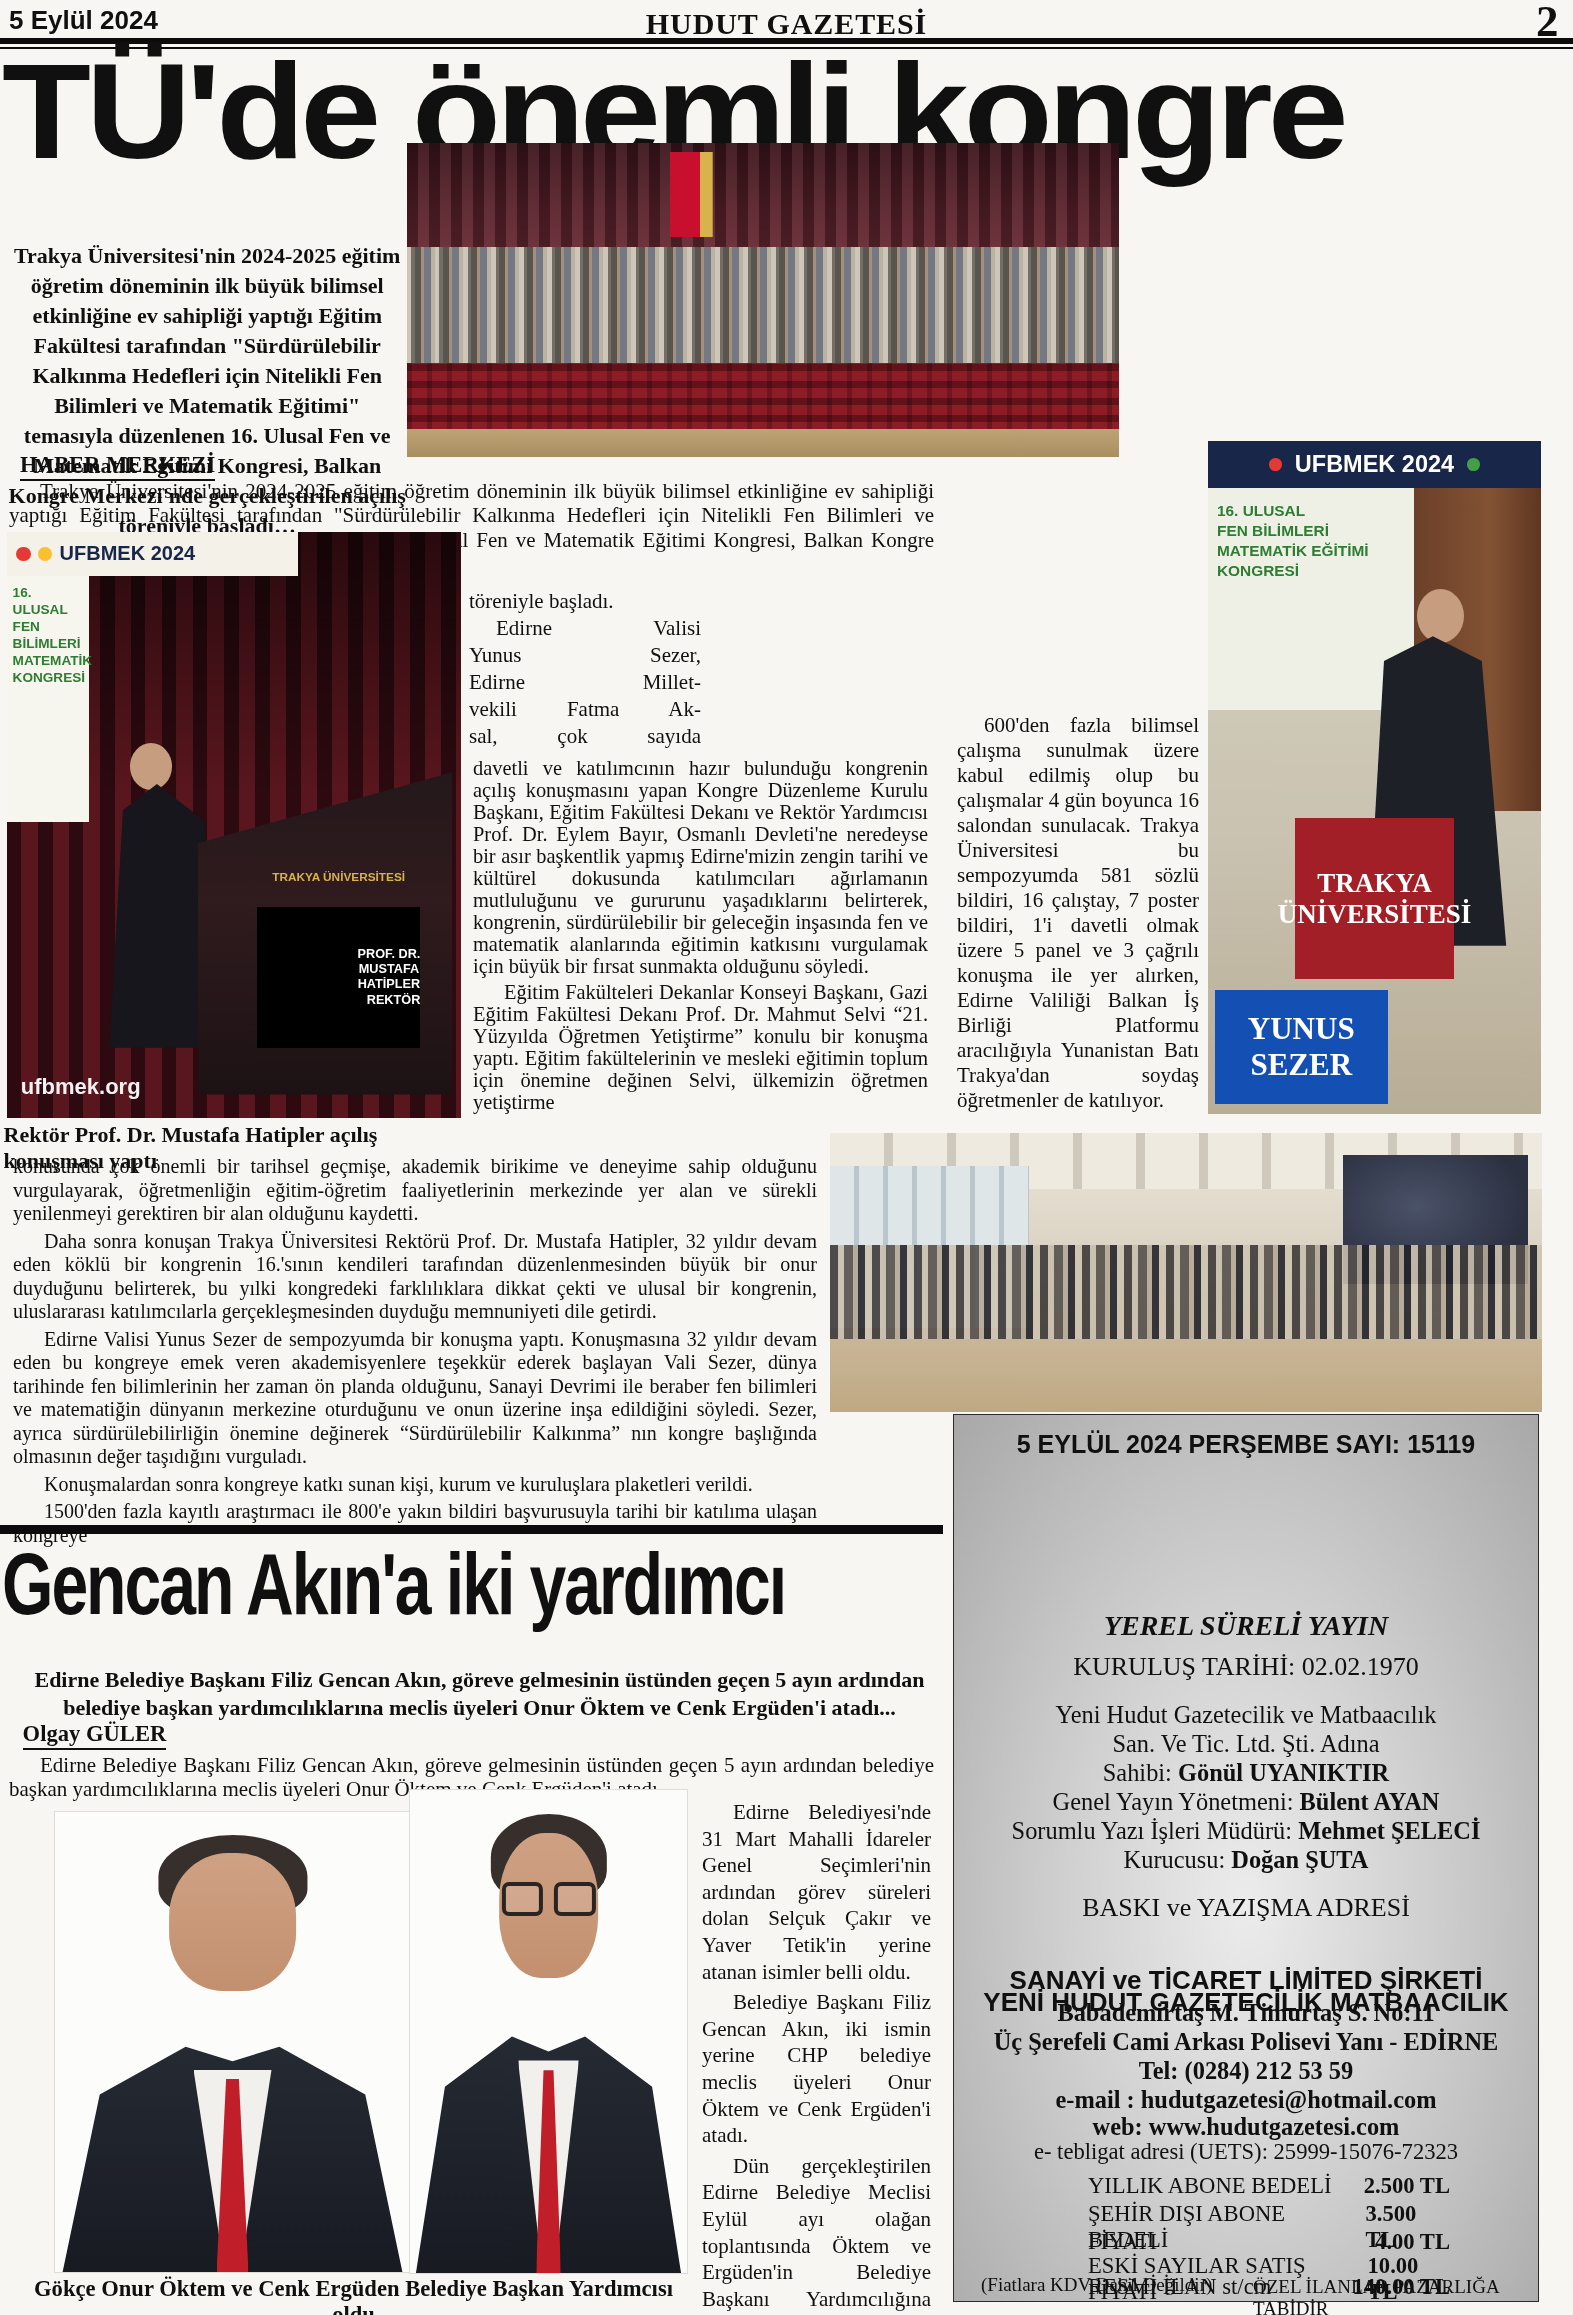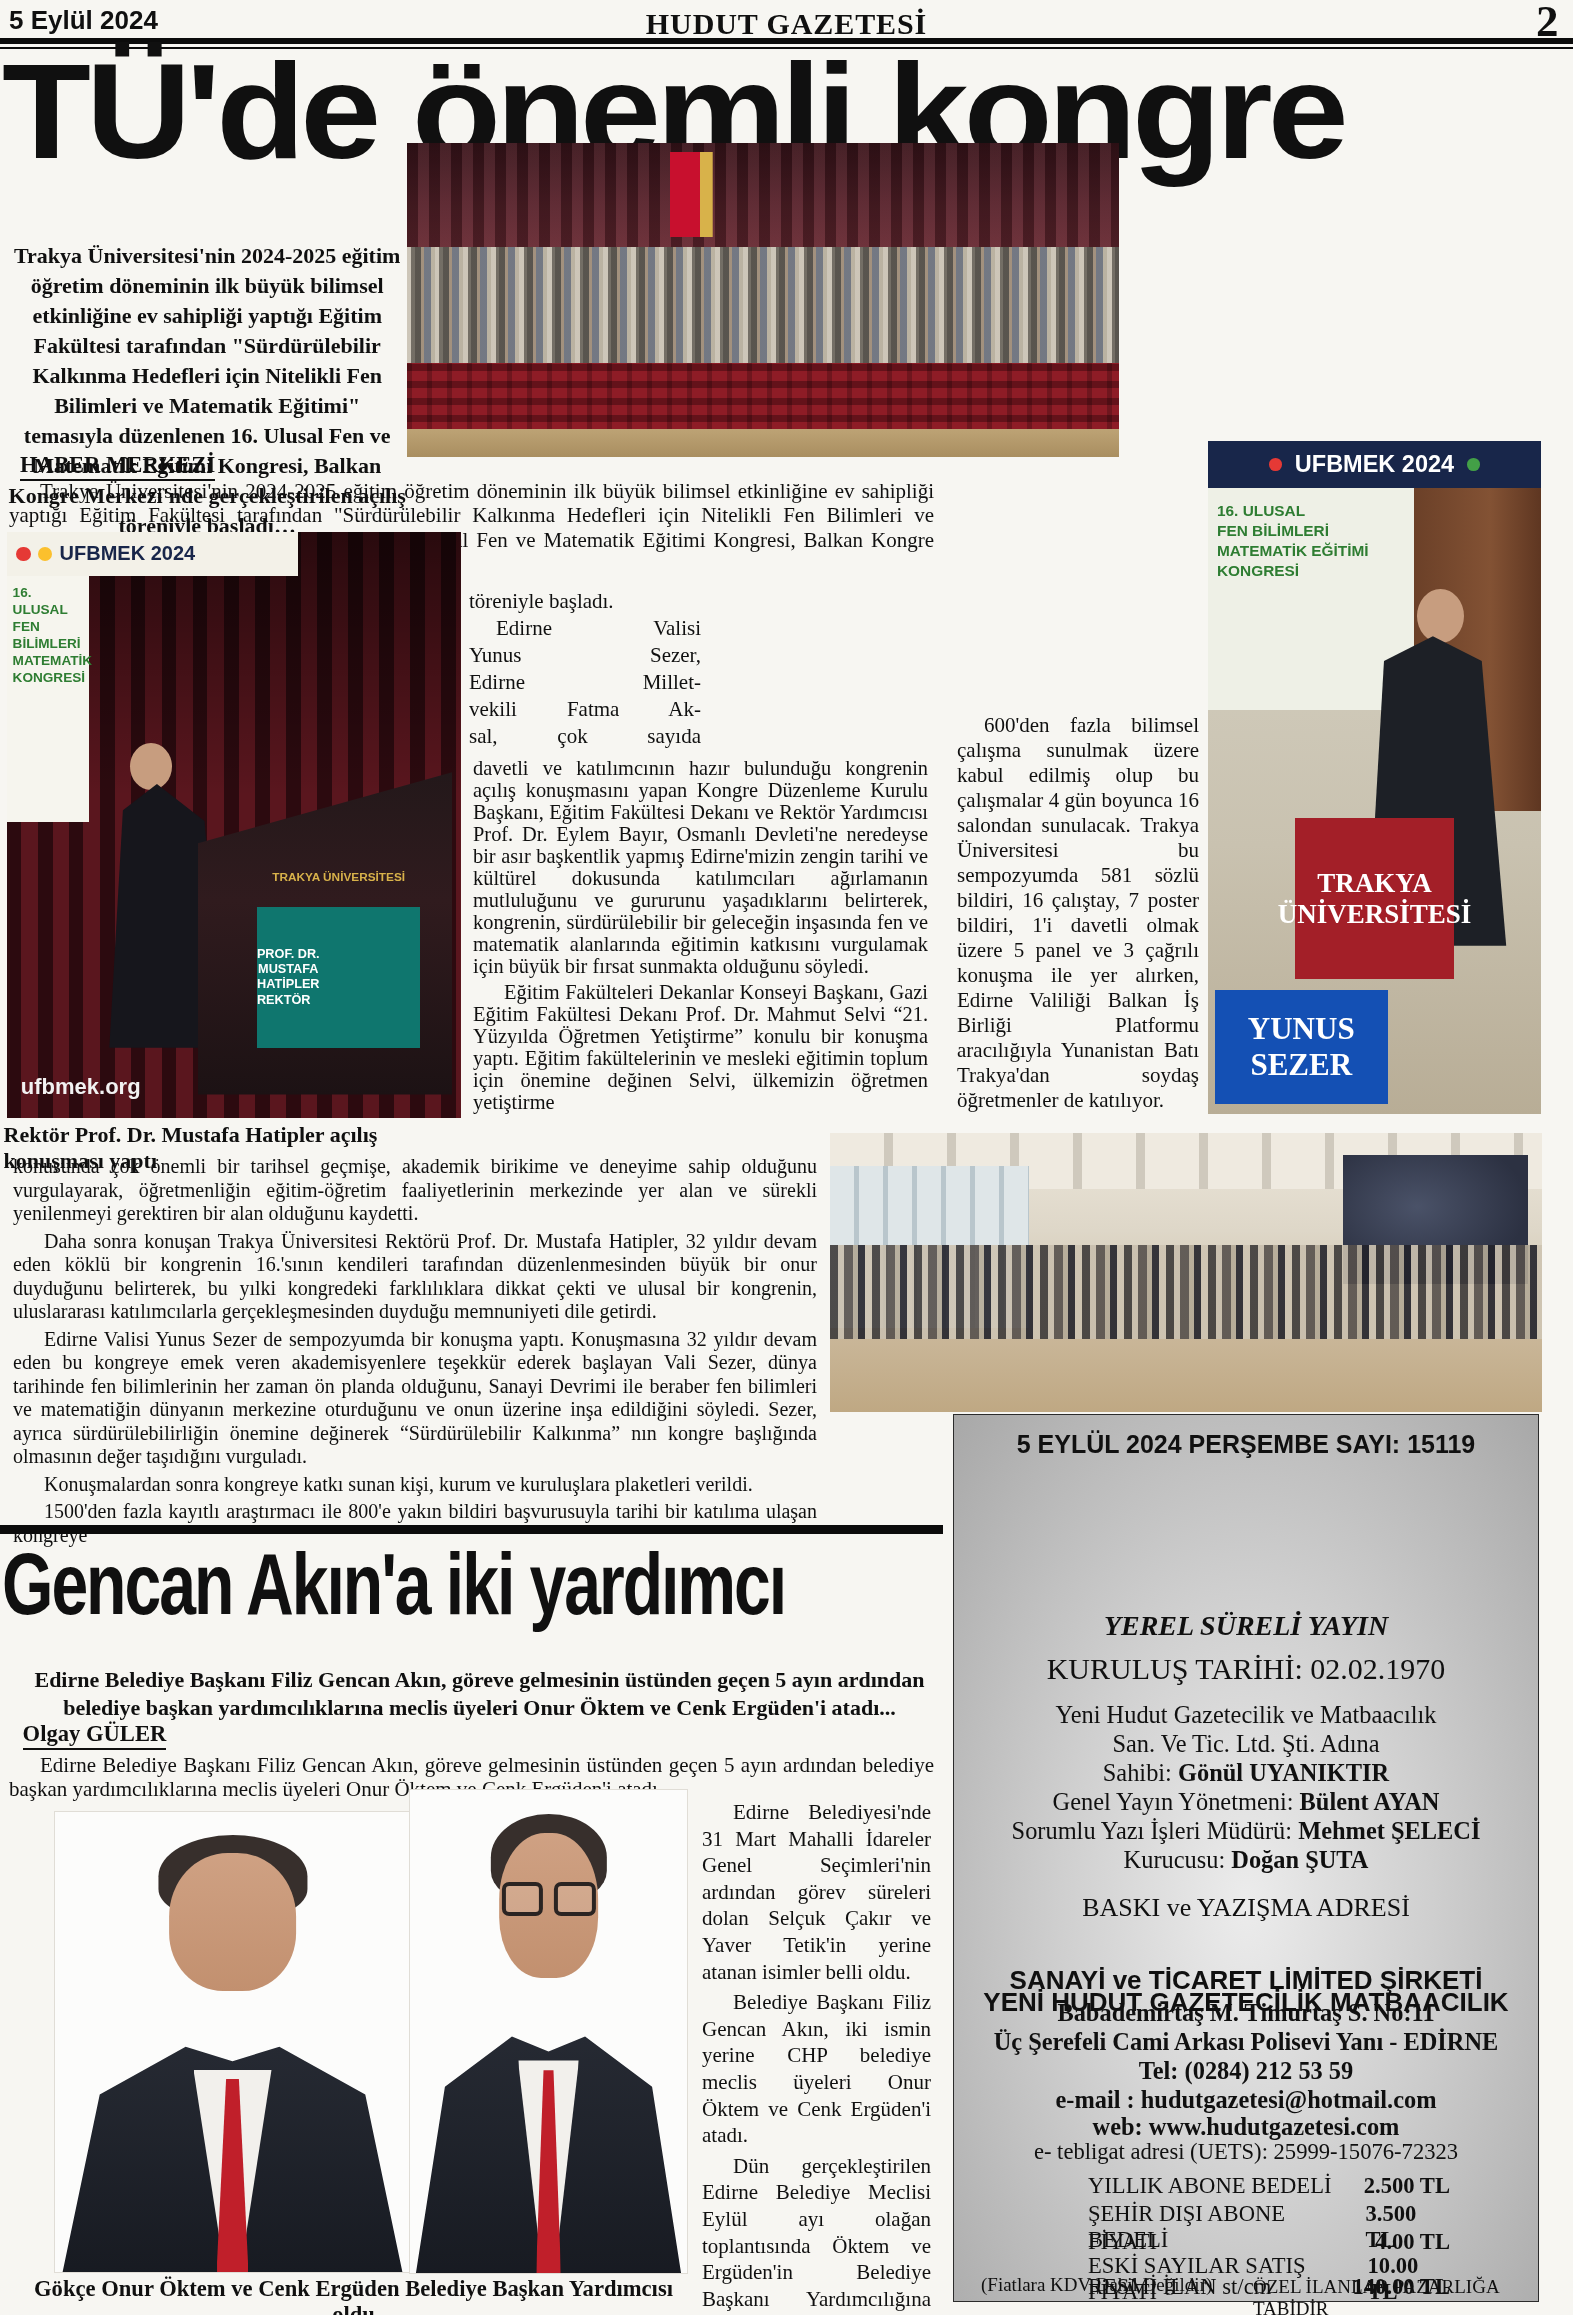--- a/index.html
+++ b/index.html
@@ -46,23 +46,23 @@
     color:#2e7d32;font-family:"Liberation Sans",sans-serif;font-weight:bold;font-size:13.6px;
     padding:9px 5.4px;box-sizing:border-box;line-height:1.25;}
   .hat-head{position:absolute;left:27%;top:36%;width:42px;height:47px;border-radius:50%;background:#c79d7f;}
   .hat-body{position:absolute;left:18%;top:43%;width:136px;height:45%;background:#16161c;
     clip-path:polygon(15% 100%,25% 10%,50% 0,85% 14%,100% 100%);}
   .hat-podium{position:absolute;right:2%;bottom:4%;width:56%;height:55%;
     background:linear-gradient(180deg,#23181a 0%,#301b1e 40%,#1c1214 100%);
     clip-path:polygon(0 22%,100% 0,100% 100%,0 100%);}
   .hat-plate-top{position:absolute;right:10%;bottom:40%;width:34%;color:#d8b24a;
     font-family:"Liberation Sans",sans-serif;font-weight:bold;font-size:11.8px;text-align:center;}
-  .hat-plate{position:absolute;right:9%;bottom:12%;width:36%;height:24%;background:#0f766e;
+  .hat-plate{position:absolute;right:9%;bottom:12%;width:36%;height:24%;background:#000000;
     color:#fff;font-family:"Liberation Sans",sans-serif;font-weight:bold;font-size:12.7px;
-    display:flex;flex-direction:column;align-items:flex-start;justify-content:center;text-align:center;line-height:1.2;}
+    display:flex;flex-direction:column;align-items:flex-end;justify-content:center;text-align:center;line-height:1.2;}
   .hat-url{position:absolute;left:3%;bottom:3%;color:#f2f2f2;font-family:"Liberation Sans",sans-serif;
     font-weight:bold;font-size:22px;}
   
   .sez-bg{position:absolute;inset:0;background:linear-gradient(180deg,#d8d4c6 0%,#c9c2b0 60%,#b8ad96 100%);}
   .sez-top{position:absolute;left:0;top:0;width:100%;height:7%;background:#18264a;color:#fff;
     font-family:"Liberation Sans",sans-serif;font-weight:bold;font-size:23.5px;
     display:flex;align-items:center;justify-content:center;gap:12.7px;}
   .sez-top .dot{width:12.7px;height:12.7px;border-radius:50%;}
   .sez-backdrop{position:absolute;left:0;top:7%;width:62%;height:33%;background:#eef0e6;
     color:#2e7d32;font-family:"Liberation Sans",sans-serif;font-weight:bold;font-size:15.4px;
@@ -256,21 +256,21 @@
     <p>Belediye Başkanı Filiz Gencan Akın, iki ismin yerine CHP belediye meclis üyeleri Onur Öktem ve Cenk Ergüden'i atadı.</p>
     <p>Dün gerçekleştirilen Edirne Belediye Meclisi Eylül ayı olağan toplantısında Öktem ve Ergüden'in Belediye Başkanı Yardımcılığına getirilmeli meclisin oybirliği ile onaylandı.</p>
 
   </div>
 
   <div class="abs b center" style="left:18px;top:2276px;width:671px;font-size:22.6px;">Gökçe Onur Öktem ve Cenk Ergüden Belediye Başkan Yardımcısı oldu</div>
 
   <div id="mastbox">
     <div class="mrow sans b" style="top:14.5px;font-size:25px;">5 EYLÜL 2024 PERŞEMBE SAYI: 15119</div>
     <div class="mrow b" style="top:195px;font-size:28px;font-style:italic;">YEREL SÜRELİ YAYIN</div>
-    <div class="mrow" style="top:237px;font-size:30px;">KURULUŞ TARİHİ: 02.02.1970</div>
+    <div class="mrow" style="top:237px;font-size:26px;">KURULUŞ TARİHİ: 02.02.1970</div>
     <div class="mrow" style="top:286px;font-size:24.4px;">Yeni Hudut Gazetecilik ve Matbaacılık</div>
     <div class="mrow" style="top:315px;font-size:24.4px;">San. Ve Tic. Ltd. Şti. Adına</div>
     <div class="mrow" style="top:344px;font-size:24.4px;"><span>Sahibi: </span><span class="b">Gönül UYANIKTIR</span></div>
     <div class="mrow" style="top:373px;font-size:24.4px;"><span>Genel Yayın Yönetmeni: </span><span class="b">Bülent AYAN</span></div>
     <div class="mrow" style="top:402px;font-size:24.4px;"><span>Sorumlu Yazı İşleri Müdürü: </span><span class="b">Mehmet ŞELECİ</span></div>
     <div class="mrow" style="top:431px;font-size:24.4px;"><span>Kurucusu: </span><span class="b">Doğan ŞUTA</span></div>
     <div class="mrow" style="top:478px;font-size:26px;">BASKI ve YAZIŞMA ADRESİ</div>
     <div class="mrow sans b" style="top:548px;font-size:26px;margin-top:24px;">YENİ HUDUT GAZETECİLİK MATBAACILIK</div>
     <div class="mrow sans b" style="top:550px;font-size:26px;">SANAYİ ve TİCARET LİMİTED ŞİRKETİ</div>
     <div class="mrow b" style="top:584px;font-size:24.4px;">Babademirtaş M. Timurtaş S. No:11</div>

